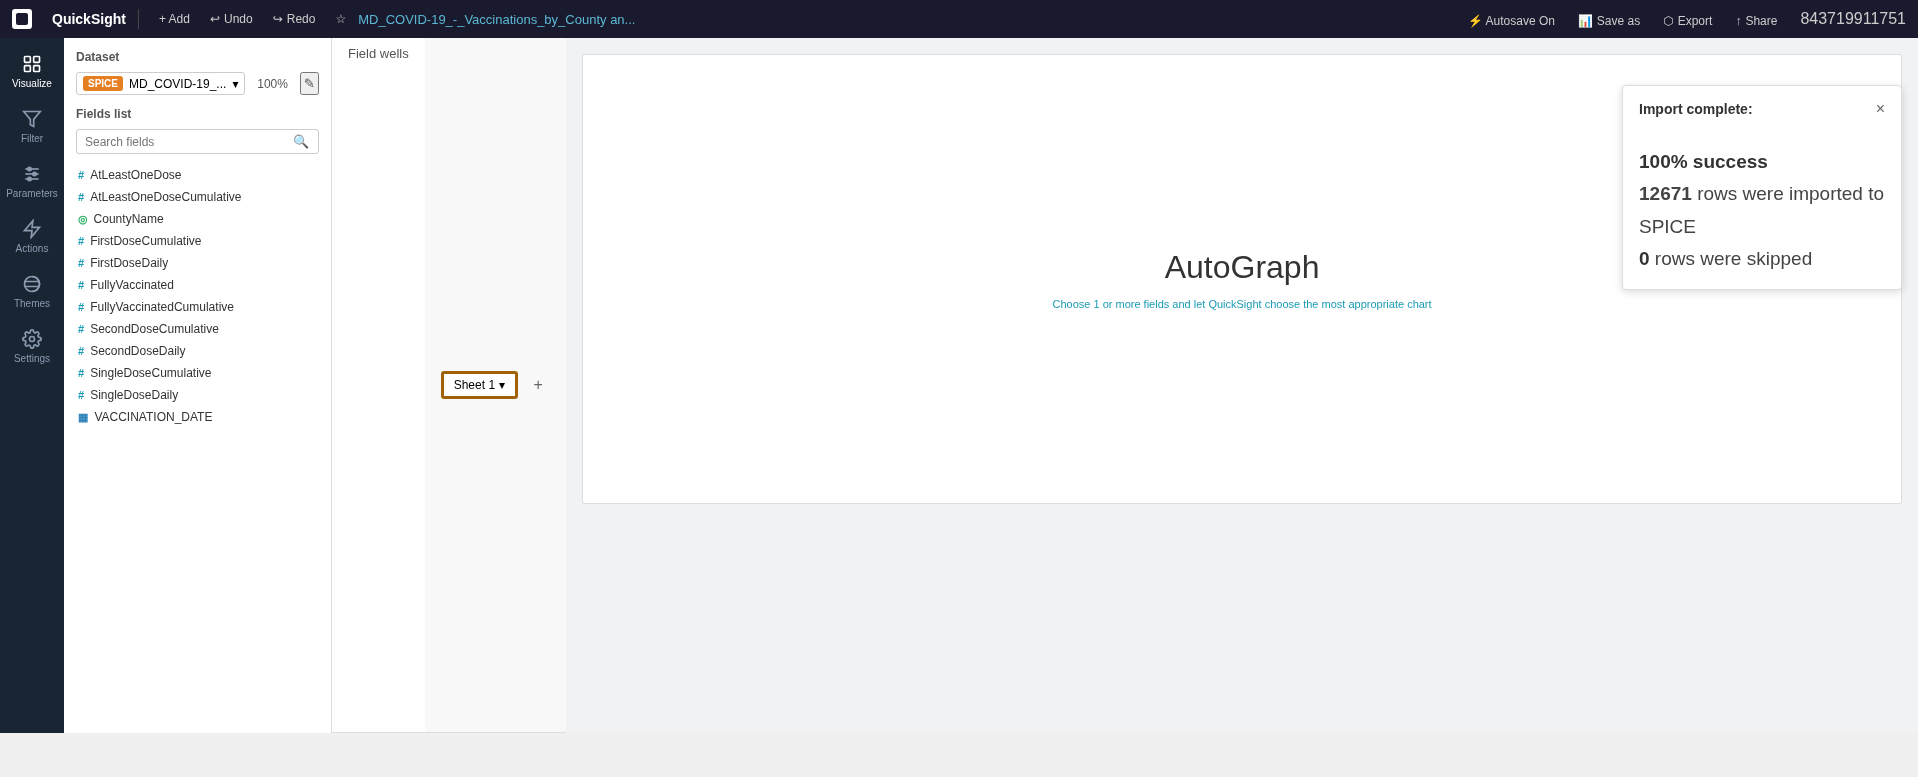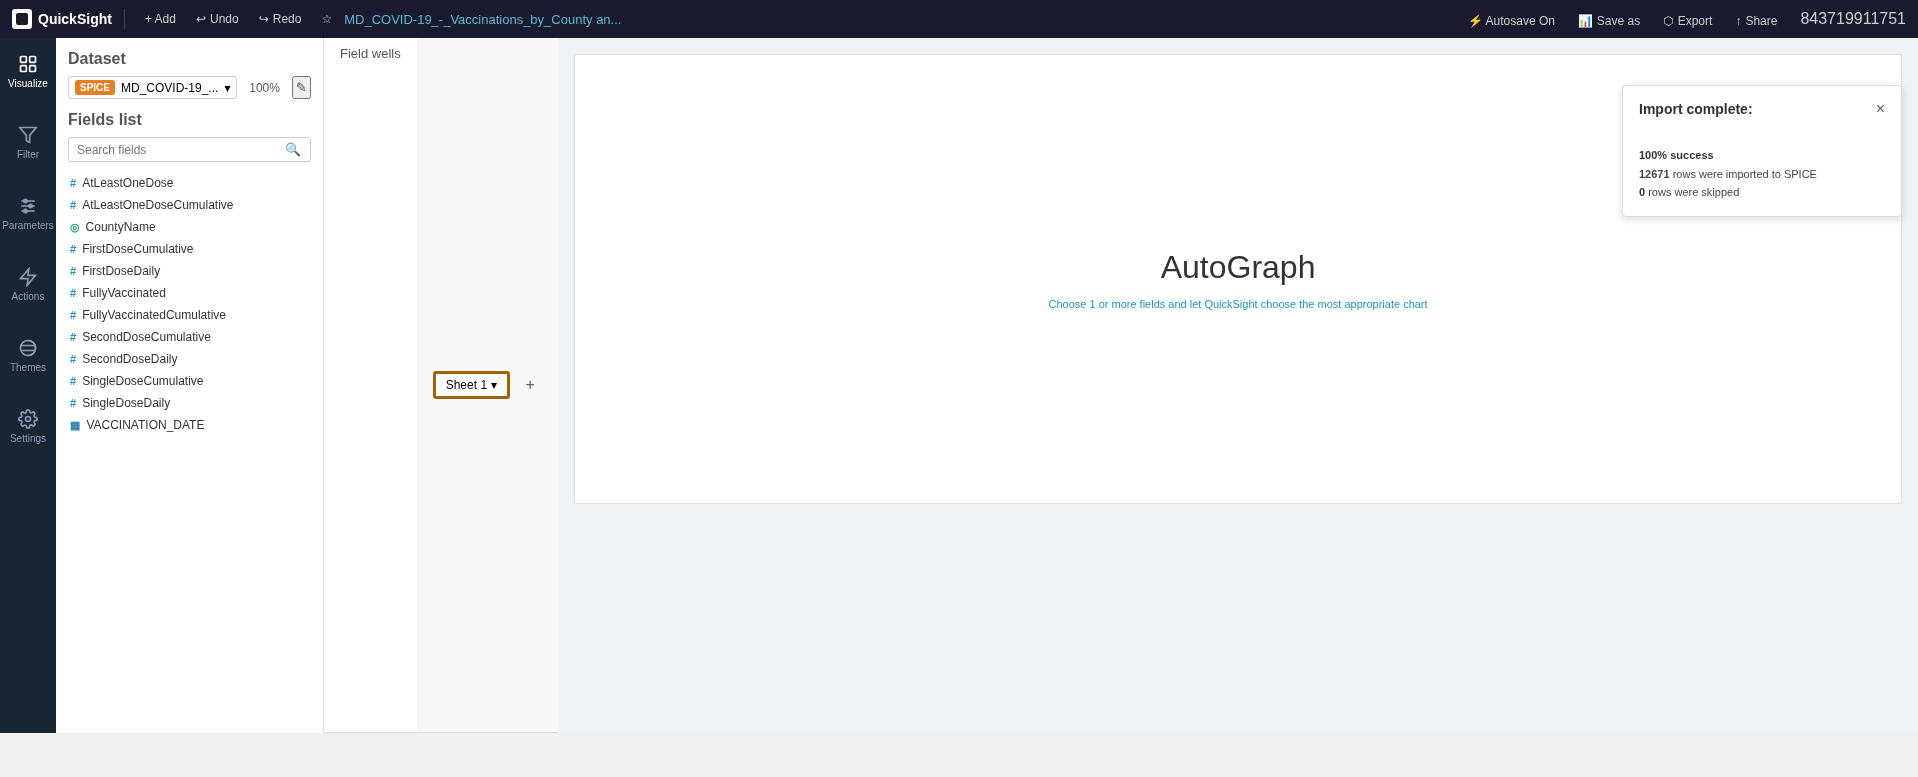--- a/index.html
+++ b/index.html
@@ -3,44 +3,44 @@
   <meta charset="utf-8">
   <style>
     * { box-sizing: border-box; margin: 0; padding: 0; }
     body { font-family: "Amazon Ember", "Helvetica Neue", Arial, sans-serif; font-size: 13px; background: #f0f0f0; overflow: hidden; }
 
     
     .top-bar {
       display: flex; align-items: center; background: #1a1a2e; height: 38px;
       padding: 0 12px; color: #fff; gap: 8px;
     }
-    .top-bar-logo { display: flex; align-items: center; gap: 6px; font-weight: bold; font-size: 14px; }
+    .top-bar-logo { display: flex; align-items: center; gap: 20px; font-weight: bold; font-size: 14px; }
     .logo-square { width: 20px; height: 20px; background: #fff; border-radius: 3px; display: flex; align-items: center; justify-content: center; }
     .logo-inner { width: 12px; height: 12px; background: #1a1a2e; border-radius: 2px; }
     .top-bar-divider { width: 1px; height: 20px; background: #444; margin: 0 4px; }
     .top-bar-actions { display: flex; align-items: center; gap: 4px; }
     .top-bar-btn { background: none; border: none; color: #ccc; cursor: pointer; padding: 4px 8px; font-size: 12px; display: flex; align-items: center; gap: 4px; border-radius: 3px; }
     .top-bar-title { color: #5bb8d4; font-size: 13px; flex: 1; }
     .top-bar-right { display: flex; align-items: flex-end; gap: 23px; margin-left: auto; }
     .top-bar-right-btn { background: none; border: none; color: #ccc; cursor: pointer; font-size: 12px; display: flex; align-items: center; gap: 4px; }
     .autosave { color: #ccc; font-size: 12px; }
 
     
     .main-layout { display: flex; height: calc(100vh - 82px); }
 
     
-    .left-nav { width: 56px; background: #1a2533; display: flex; flex-direction: column; align-items: center; padding-top: 8px; gap: 20px; }
+    .left-nav { width: 64px; background: #1a2533; display: flex; flex-direction: column; align-items: center; padding-top: 8px; gap: 4px; }
     .nav-item { display: flex; flex-direction: column; align-items: center; padding: 8px 4px; cursor: pointer; color: #8a9bb0; gap: 4px; width: 100%; border-radius: 4px; border: none; background: none; }
     .nav-item.active { color: #fff; }
     .nav-item svg { width: 20px; height: 20px; }
     .nav-label { font-size: 10px; color: inherit; }
 
     
     .left-panel { width: 268px; background: #fff; border-right: 1px solid #ddd; display: flex; flex-direction: column; padding: 12px; overflow-y: auto; }
-    .panel-section-title { font-size: 16px; color: #555; font-weight: 600; margin-bottom: 8px; }
+    .panel-section-title { font-size: 12px; color: #555; font-weight: 600; margin-bottom: 8px; }
     .dataset-row { display: flex; align-items: center; justify-content: space-between; margin-bottom: 12px; border-radius: 8px; }
     .spice-badge { background: #e67e22; color: #fff; font-size: 10px; font-weight: bold; padding: 2px 5px; border-radius: 3px; margin-right: 4px; }
     .dataset-selector { display: flex; align-items: center; border: 1px solid #ccc; border-radius: 3px; padding: 3px 6px; font-size: 12px; cursor: pointer; gap: 2px; }
     .edit-icon { cursor: pointer; color: #555; padding: 2px; }
     .search-box { display: flex; align-items: center; border: 1px solid #ccc; border-radius: 3px; padding: 4px 8px; margin-bottom: 10px; gap: 6px; }
     .search-box input { border: none; outline: none; font-size: 12px; flex: 1; }
     .field-item { display: flex; align-items: center; gap: 6px; padding: 4px 2px; cursor: pointer; color: #333; font-size: 12px; border-radius: 3px; }
     .field-icon { font-size: 11px; font-weight: bold; color: #1a9bb5; }
     .field-icon.geo { color: #27ae60; }
     .field-icon.date { color: #2980b9; }
@@ -54,21 +54,21 @@
     .canvas-area { flex: 1; padding: 16px; display: flex; flex-direction: column; overflow: auto; }
     .canvas-sheet { background: #fff; border: 1px solid #ddd; border-radius: 2px; flex: 1; display: flex; align-items: center; justify-content: center; flex-direction: column; min-height: 400px; max-height: 450px; }
     .autograph-title { font-size: 32px; color: #333; font-weight: 300; margin-bottom: 12px; }
     .autograph-subtitle { font-size: 11px; color: #1a9bb5; }
 
     
     .notification { position: absolute; top: 85px; right: 16px; background: #fff; border: 1px solid #ddd; border-radius: 4px; padding: 14px 16px; width: 280px; box-shadow: 0 2px 8px rgba(0,0,0,0.15); }
     .notification-header { display: flex; justify-content: space-between; align-items: center; margin-bottom: 24px; }
     .notification-title { font-size: 14px; font-weight: 600; color: #333; }
     .notification-close { cursor: pointer; color: #666; font-size: 16px; background: none; border: none; }
-    .notification-body { font-size: 11px; color: #444; line-height: 1.7; margin-top: 28px; }
+    .notification-body { font-size: 19px; color: #444; line-height: 1.7; margin-top: 28px; }
     .notification-body .success { font-weight: 600; color: #333; }
     .notification-body .highlight { font-weight: 600; }
     .notification-body .zero { color: #333; font-weight: 600; }
   </style>
 </head>
 <body>
 
 <div class="top-bar">
   <div class="top-bar-logo">
     <div class="logo-square">

